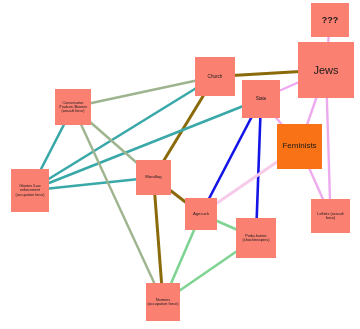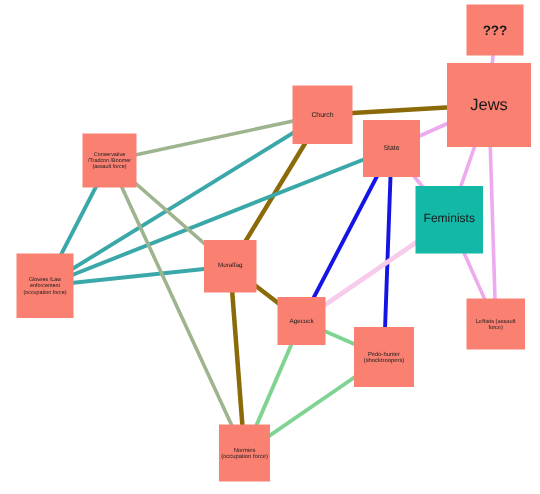--- a/index.html
+++ b/index.html
@@ -48,21 +48,21 @@
       </div>
       <div class="node" style="left: 298px; top: 42px; width: 56px; height: 56px; background: rgb(250, 128, 114);">
         <span class="node-label" style="font-size: 11px; font-weight: normal;">Jews</span>
       </div>
       <div class="node" style="left: 195px; top: 57px; width: 40px; height: 39px; background: rgb(250, 128, 114);">
         <span class="node-label" style="font-size: 4.6px; font-weight: normal;">Church</span>
       </div>
       <div class="node" style="left: 242px; top: 80px; width: 38px; height: 38px; background: rgb(250, 128, 114);">
         <span class="node-label" style="font-size: 4.6px; font-weight: normal;">State</span>
       </div>
-      <div class="node" style="left: 277px; top: 124px; width: 45px; height: 45px; background: #14b8a6;">
+      <div class="node" style="left: 277px; top: 124px; width: 45px; height: 45px; background: #f97316;">
         <span class="node-label" style="font-size: 8px; font-weight: normal;">Feminists</span>
       </div>
       <div class="node" style="left: 311px; top: 199px; width: 39px; height: 34px; background: rgb(250, 128, 114);">
         <span class="node-label" style="font-size: 3.8px; font-weight: normal;">Leftists (assault force)</span>
       </div>
       <div class="node" style="left: 55px; top: 89px; width: 36px; height: 36px; background: rgb(250, 128, 114);">
         <span class="node-label" style="font-size: 3.6px; font-weight: normal;">Conservative /Tradcon /Boomer (assault force)</span>
       </div>
       <div class="node" style="left: 11px; top: 169px; width: 38px; height: 43px; background: rgb(250, 128, 114);">
         <span class="node-label" style="font-size: 3.6px; font-weight: normal;">Glowies /Law enforcement (occupation force)</span>

